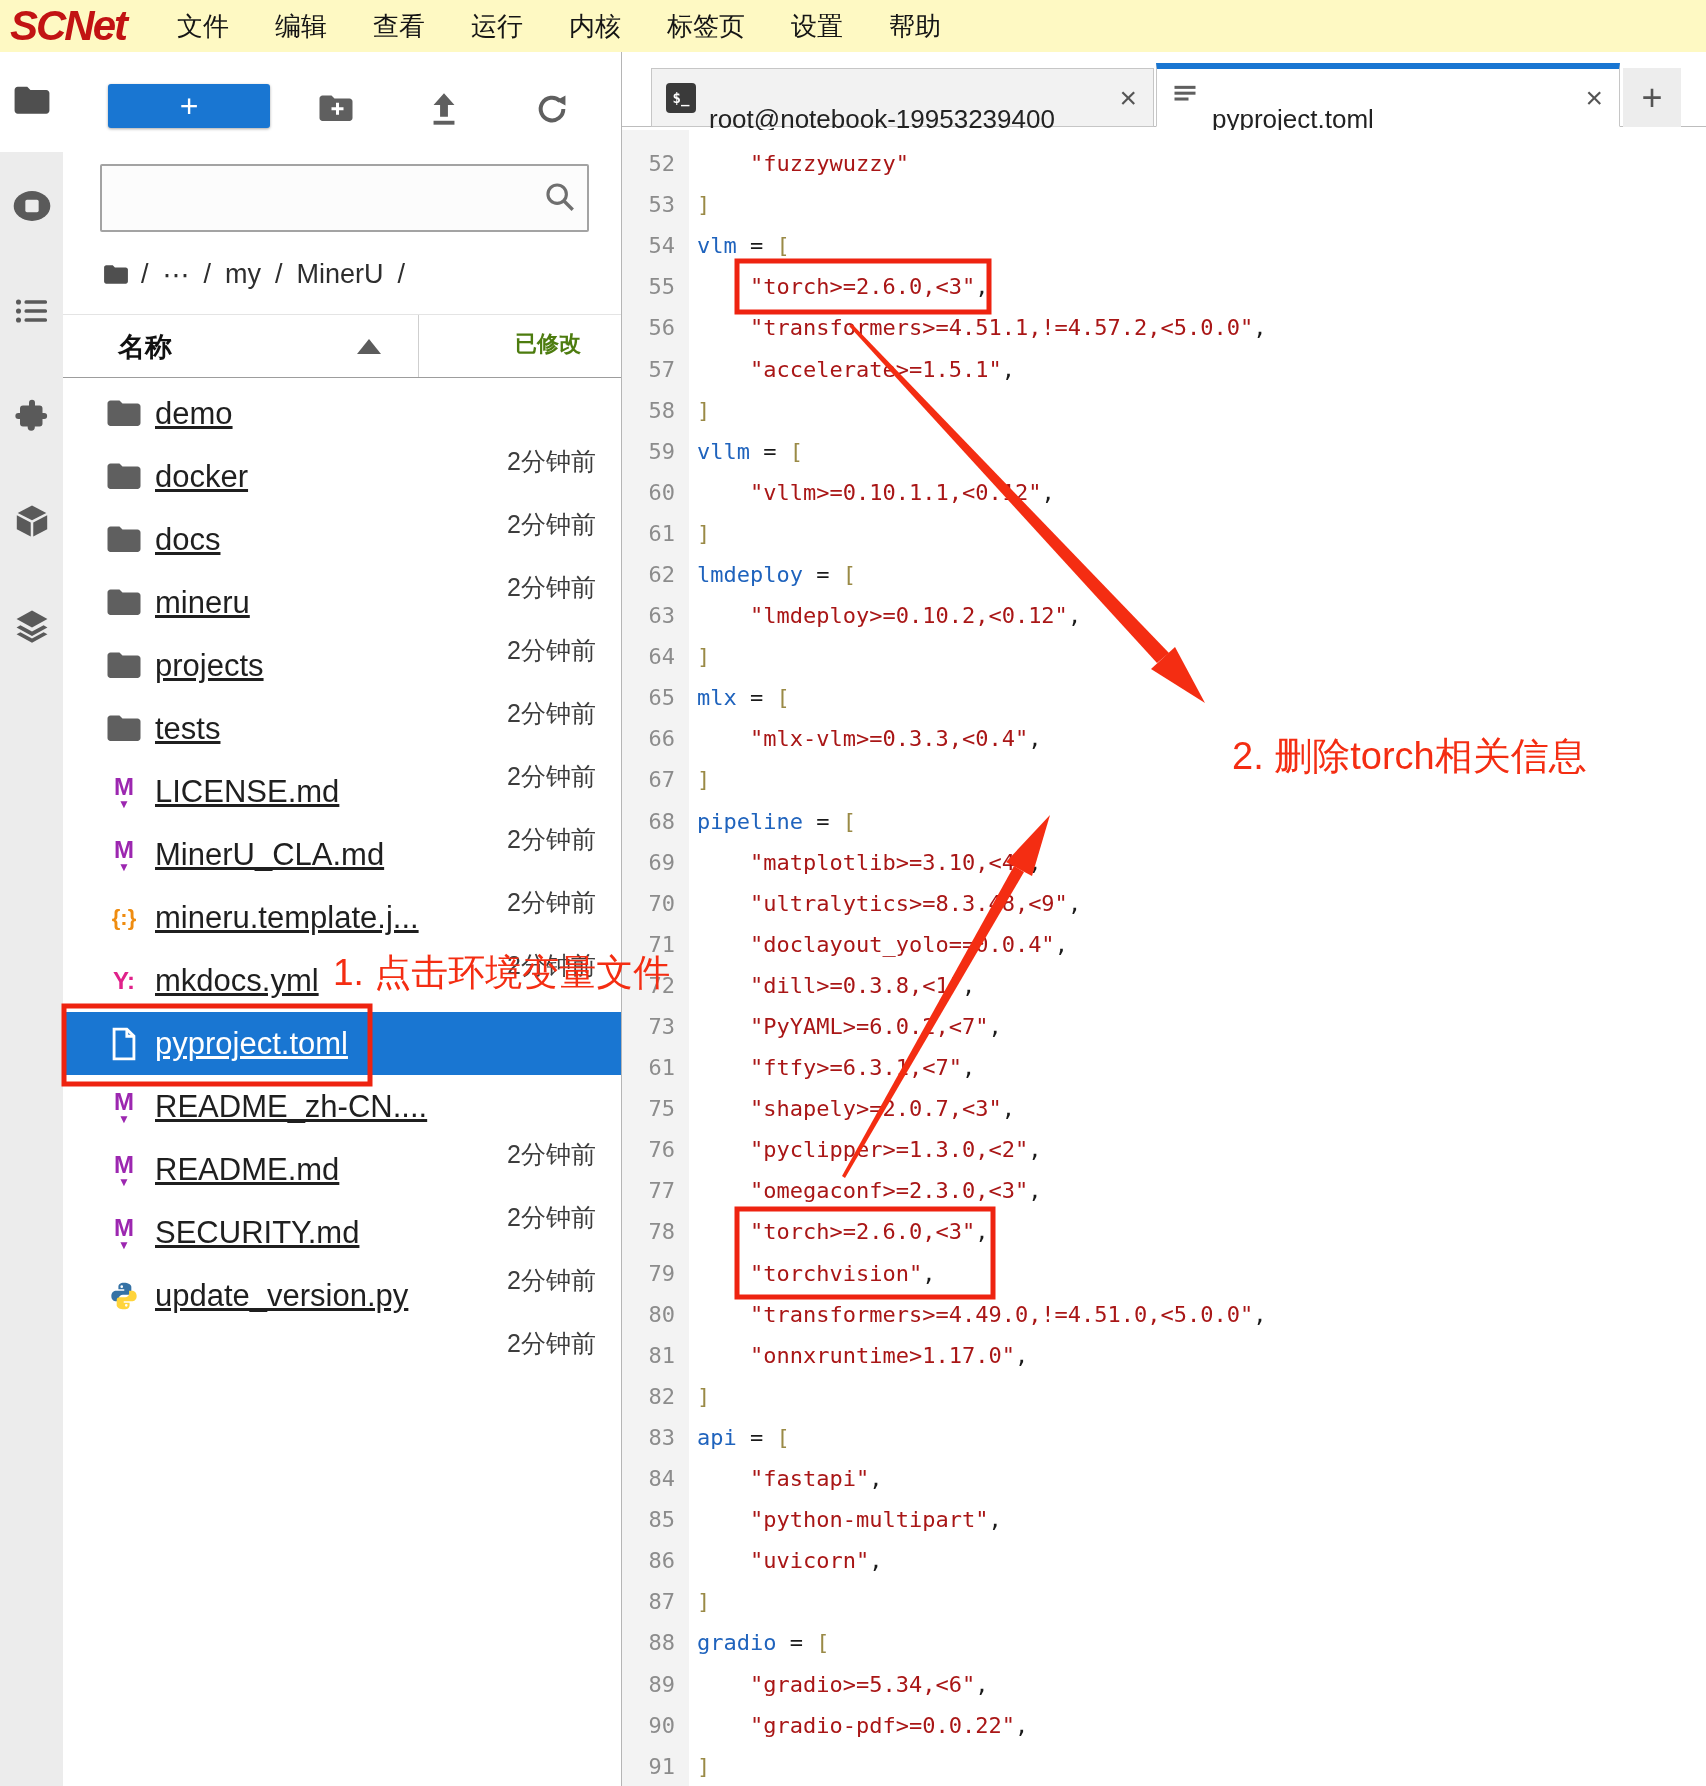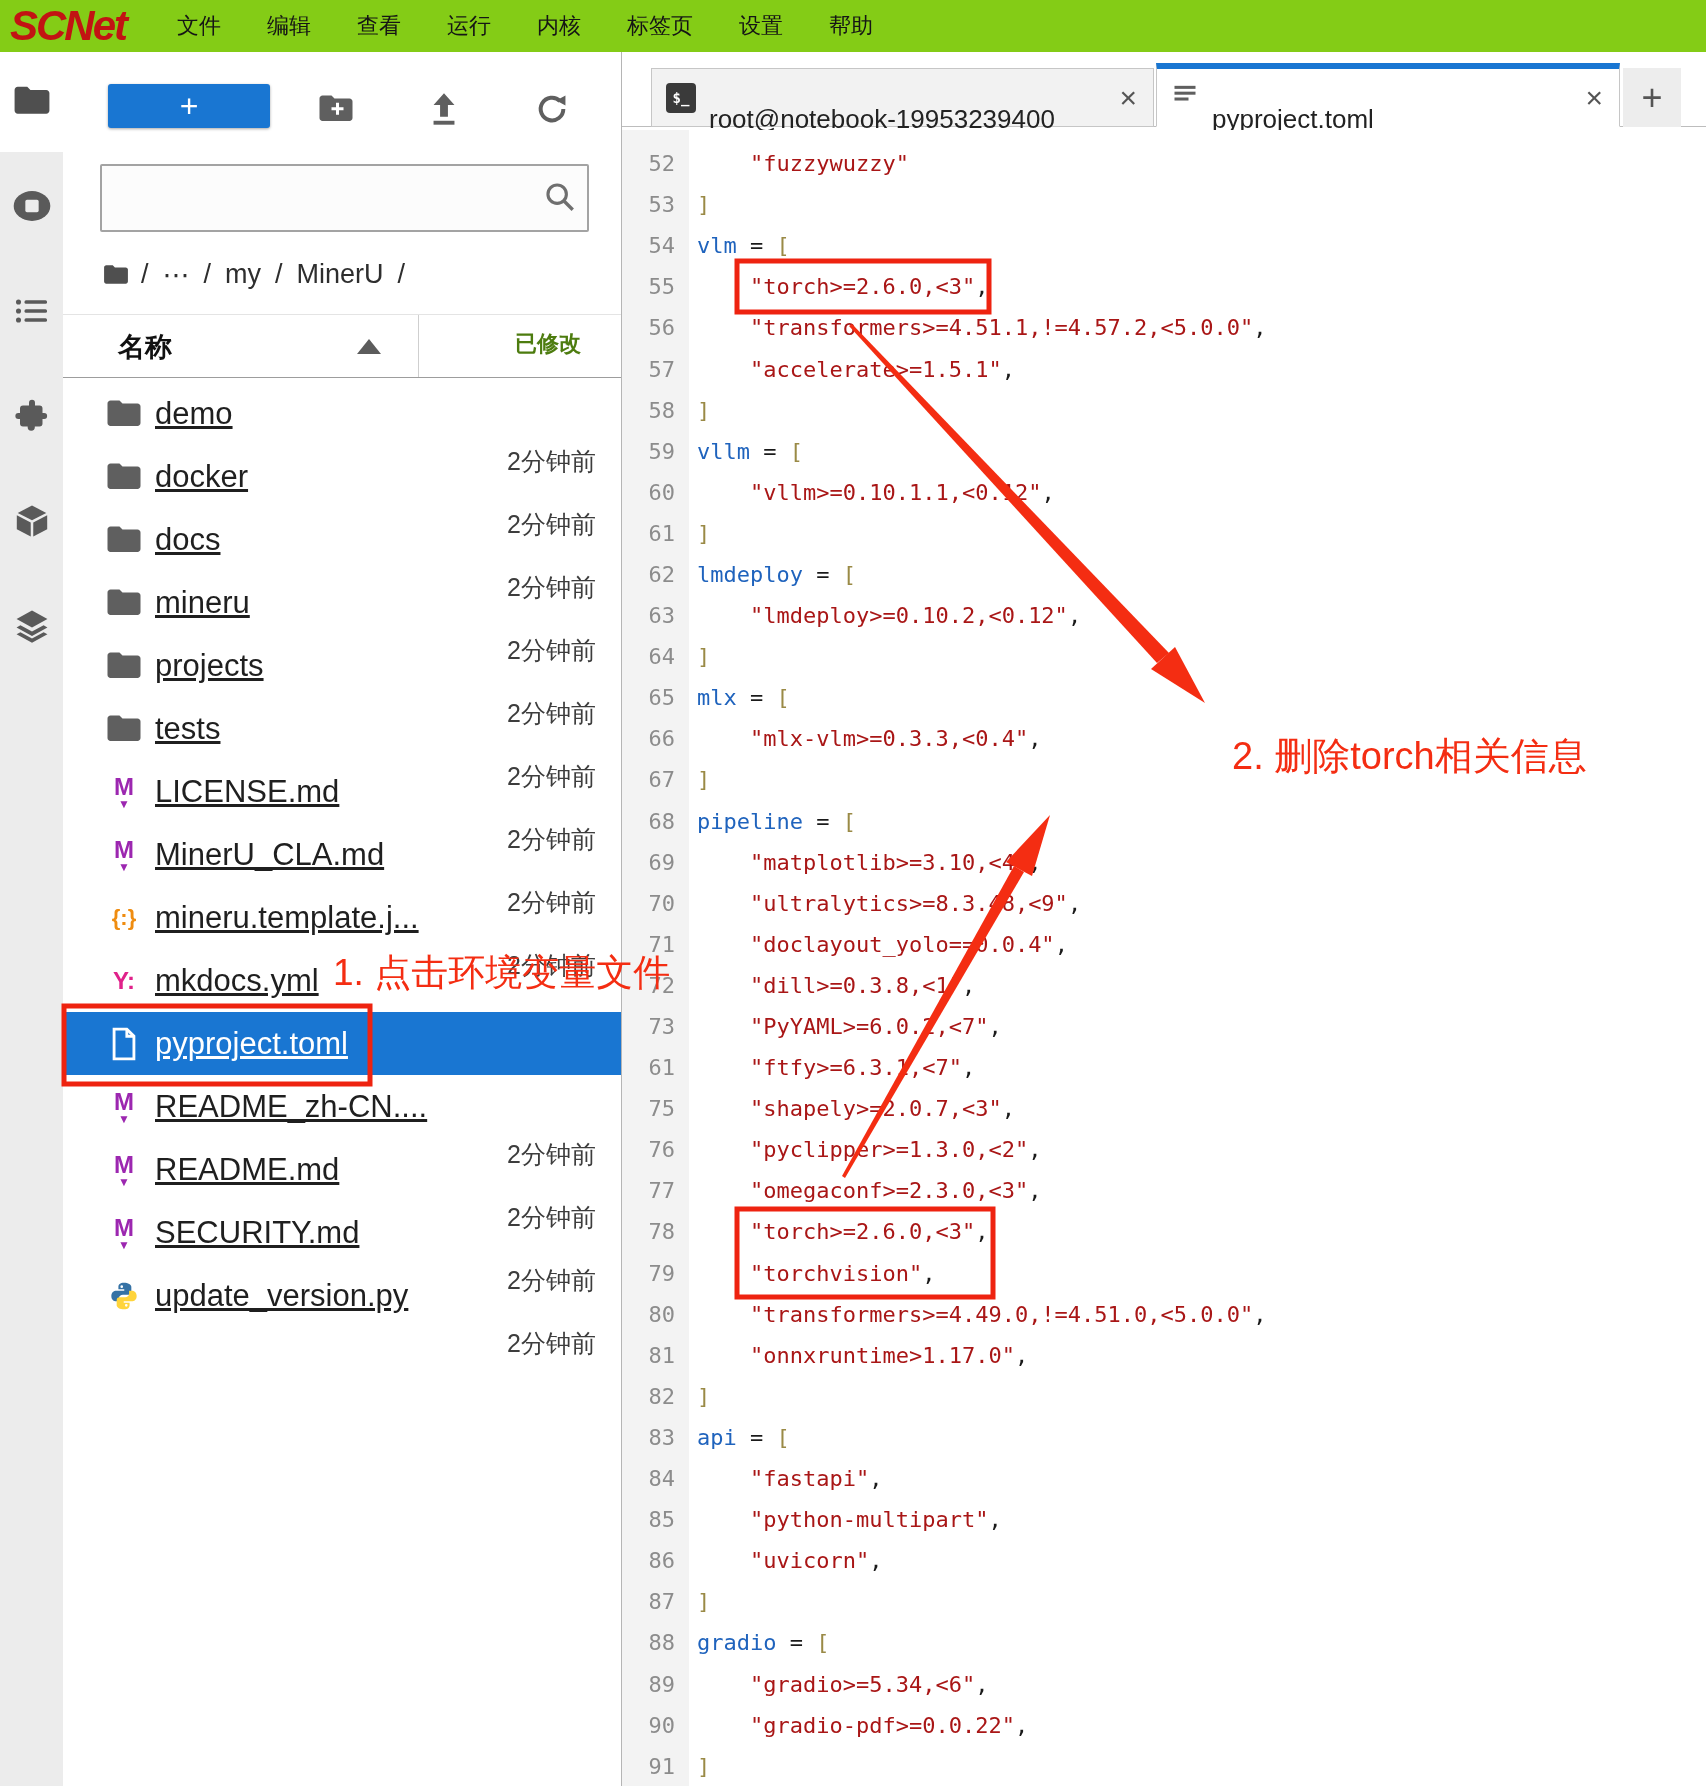--- a/index.html
+++ b/index.html
@@ -1,22 +1,22 @@
 <!DOCTYPE html>
 <html><head>
 <meta charset="utf-8">
 <style>
   html,body{margin:0;padding:0;width:1706px;height:1786px;overflow:hidden;
     font-family:"Liberation Sans","DejaVu Sans",sans-serif;background:#fff;}
   
-  #menubar{position:absolute;top:0;left:0;right:0;height:52px;background:#84cc16;
+  #menubar{position:absolute;top:0;left:0;right:0;height:52px;background:#fef9c3;
     border-bottom:1px solid #dcdcdc;display:flex;align-items:center;}
   .logo{font-size:42px;font-weight:900;font-style:italic;color:#c21313;
     letter-spacing:-2px;margin:0 28px 0 10px;line-height:52px;}
-  .menu-item{font-size:22px;color:#151515;padding:0 23px;cursor:default;}
+  .menu-item{font-size:26px;color:#151515;padding:0 23px;cursor:default;}
   
   #activitybar{position:absolute;top:52px;left:0;width:63px;bottom:0;background:#ececec;
     border-right:1px solid #c6c6c6;}
   .activity-top{position:absolute;top:0;left:0;width:100%;height:100px;background:#fff;}
   .icon-slot{position:absolute;left:0;width:63px;height:66px;display:flex;
     align-items:center;justify-content:center;}
   .icon-slot svg{display:block;}
   
   #filebrowser{position:absolute;left:63px;top:52px;width:558px;bottom:0;background:#fff;
     border-right:1px solid #b5b5b5;}

